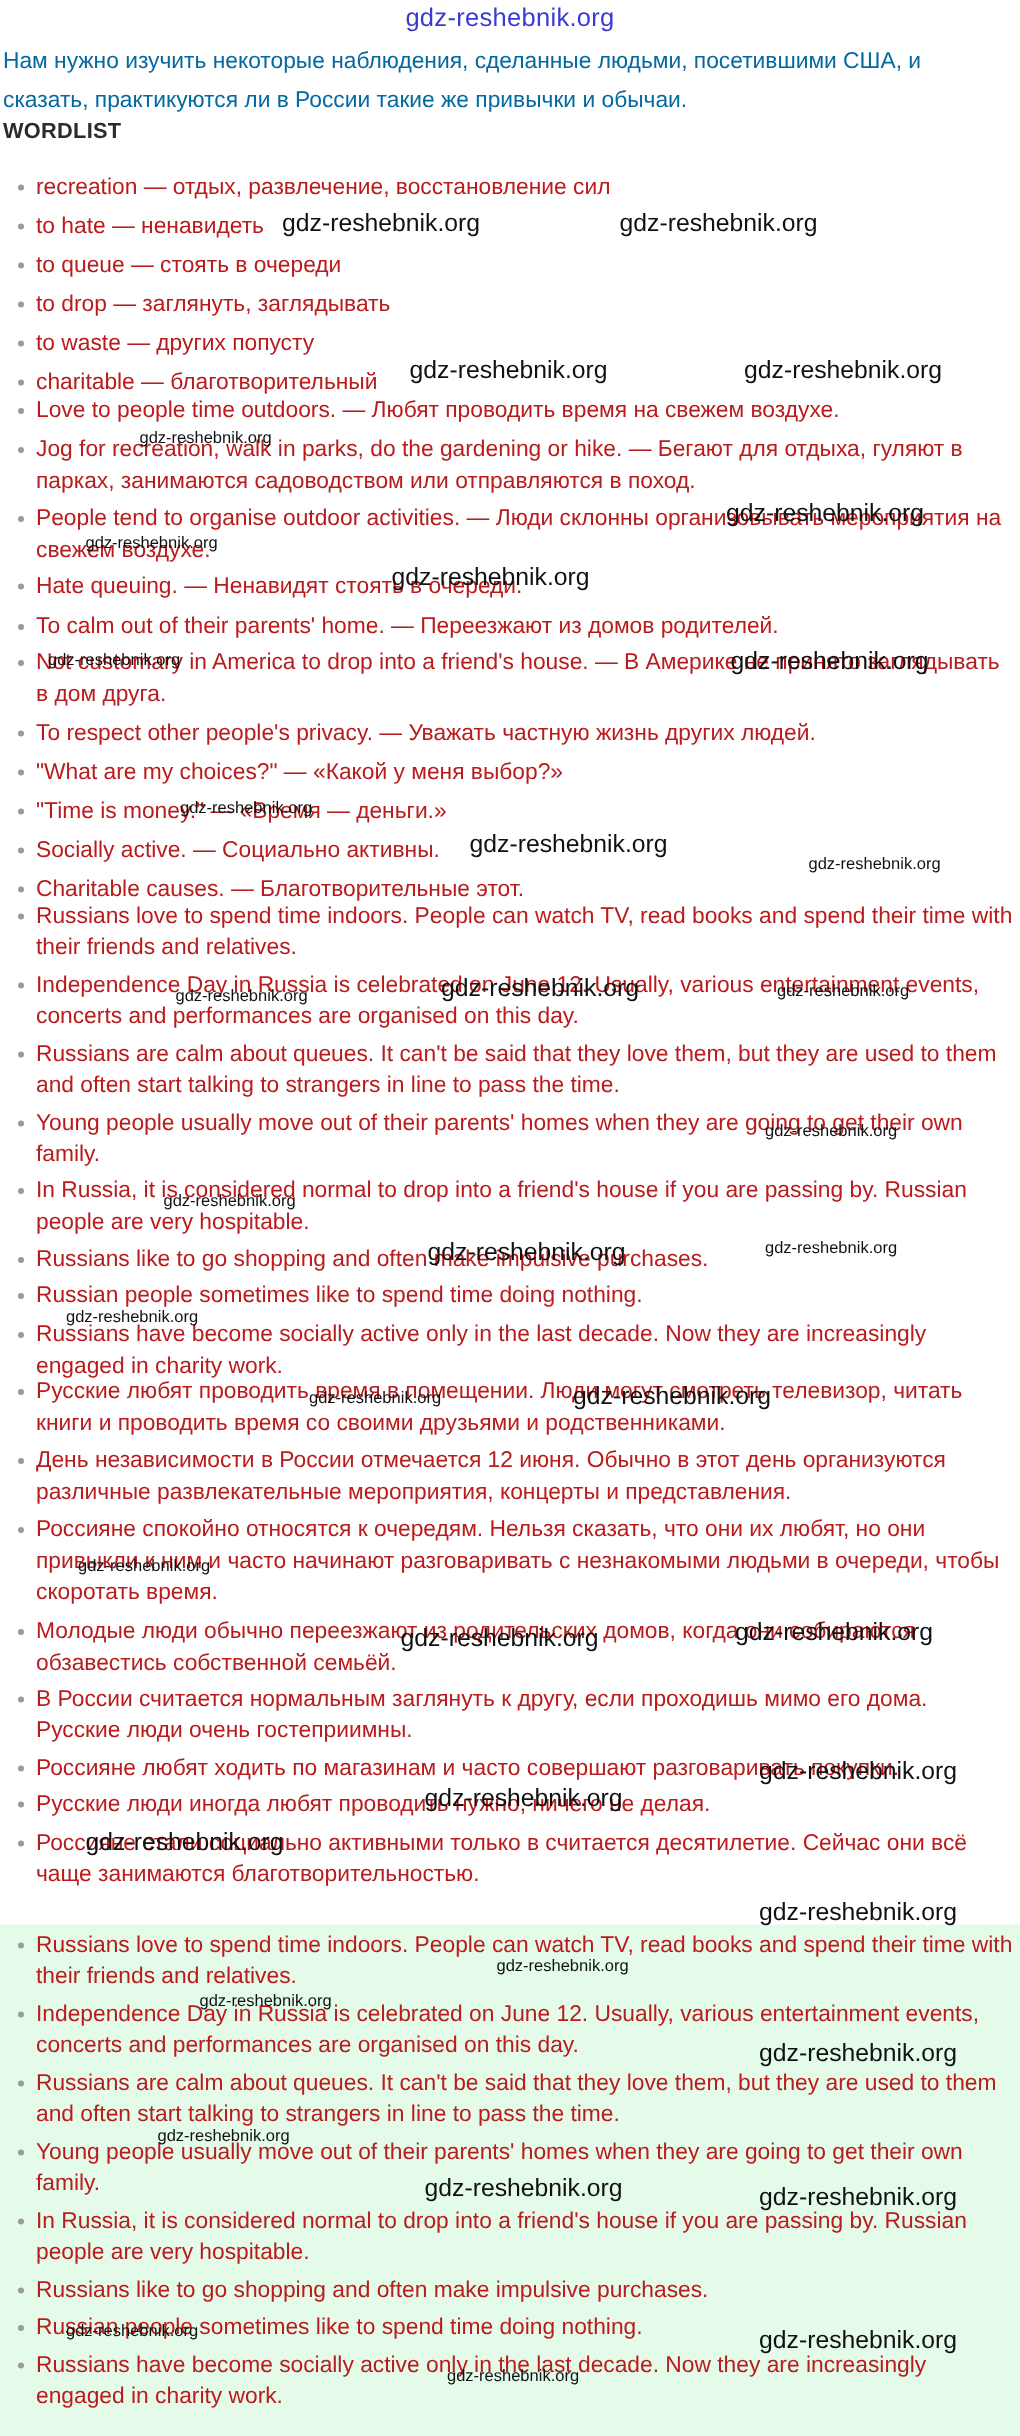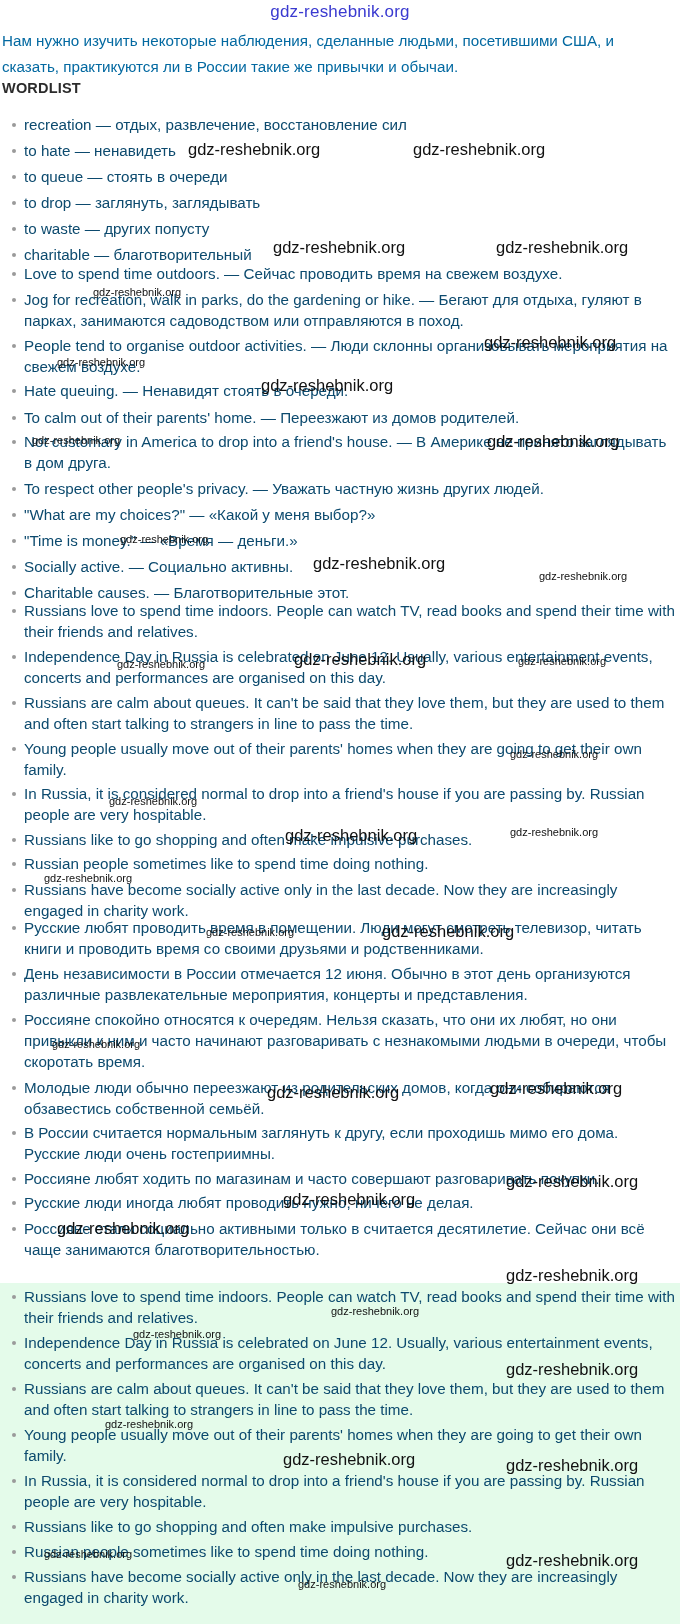--- a/index.html
+++ b/index.html
@@ -15,21 +15,21 @@
   .intro {
     position: absolute; left: 2px; top: 28px; width: 672px;
     font-size: 15.2px; line-height: 26px; color: #0369a1;
   }
   .wordlist-heading {
     position: absolute; left: 2px; top: 80px;
     font-size: 14.5px; font-weight: bold; color: #2b2b2b; letter-spacing: 0.2px;
   }
   .item {
     position: absolute; left: 12px; width: 664px;
-    font-size: 15.2px; line-height: 21px; color: #0c4a6e;
+    font-size: 15.2px; line-height: 21px; color: #b91c1c;
   }
   .bullet {
     position: absolute; left: 0; top: 9px; width: 4px; height: 4px;
     border-radius: 50%; background: #9a9a9a;
   }
   .item .txt { display: block; padding-left: 12px; }
   .green-bg {
     position: absolute; left: 0; top: 1283px; width: 680px; height: 341px;
     background: #e4fbea;
   }
@@ -74,21 +74,21 @@
     </div>
   <div class="item" style="top:244px">
       <span class="bullet"></span>
       <span class="txt">charitable — благотворительный</span>
     </div>
 </div>
 
 <div>
   <div class="item" style="top:263px">
       <span class="bullet"></span>
-      <span class="txt">Love to spend time outdoors. — Сейчас проводить время на свежем воздухе.</span>
+      <span class="txt">Love to people time outdoors. — Любят проводить время на свежем воздухе.</span>
     </div>
   <div class="item" style="top:289px">
       <span class="bullet"></span>
       <span class="txt">Jog for recreation, walk in parks, do the gardening or hike. — Бегают для отдыха, гуляют в парках, занимаются садоводством или отправляются в поход.</span>
     </div>
   <div class="item" style="top:335px">
       <span class="bullet"></span>
       <span class="txt">People tend to organise outdoor activities. — Люди склонны организовывать мероприятия на свежем воздухе.</span>
     </div>
   <div class="item" style="top:380px">

